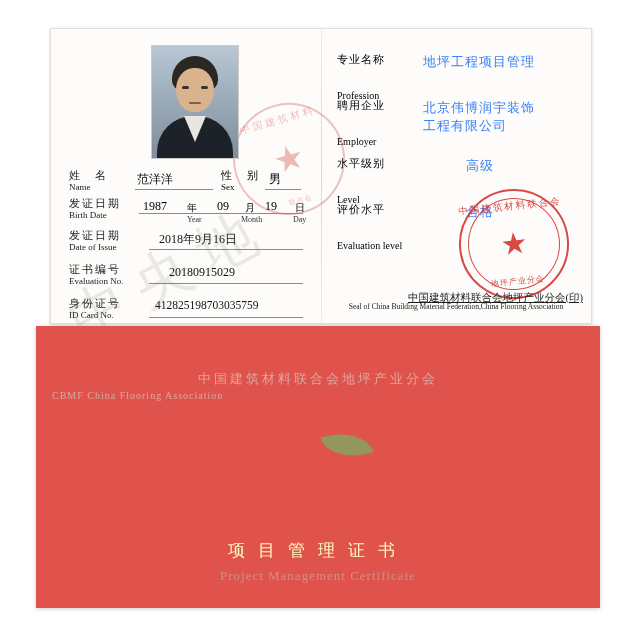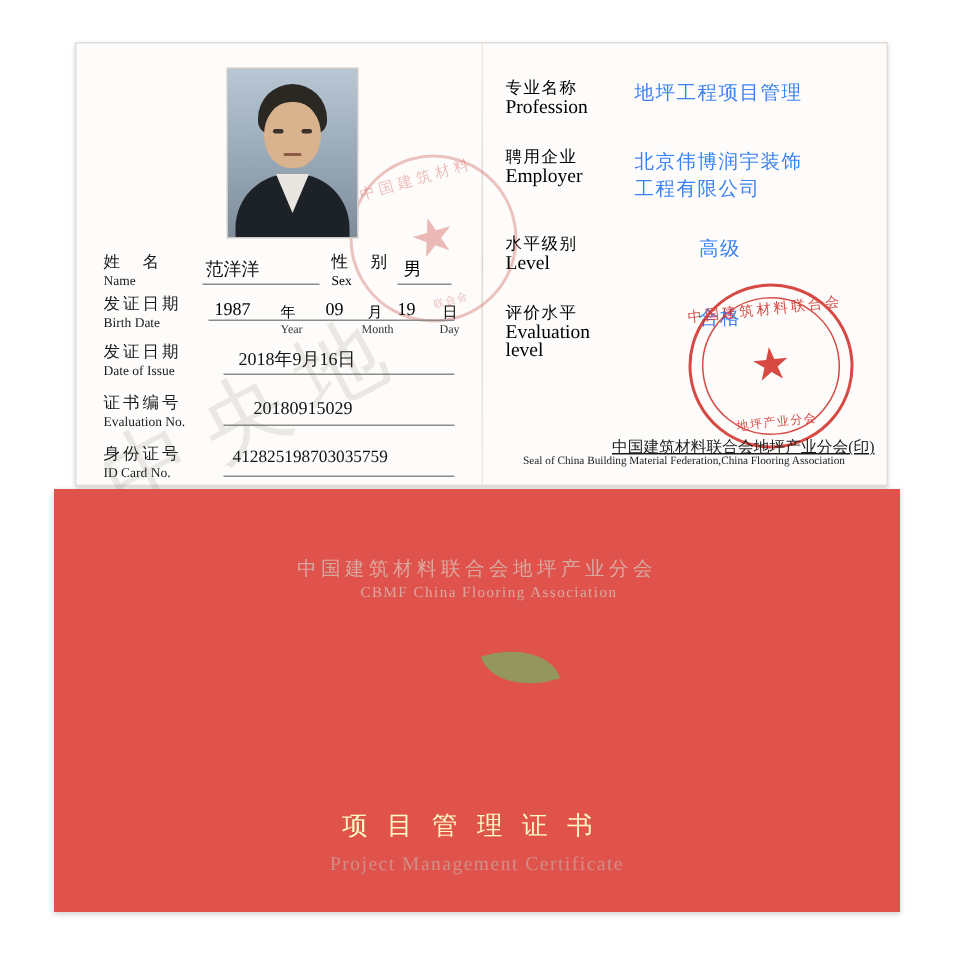--- a/index.html
+++ b/index.html
@@ -115,21 +115,21 @@
   .bd-cy{position:absolute;left:118px;top:4px;font-size:10px;}
   .bd-cm{position:absolute;left:176px;top:4px;font-size:10px;}
   .bd-cd{position:absolute;left:226px;top:4px;font-size:10px;}
   .bd-en{position:absolute;top:18px;font-size:8px;color:#333;}
 
   
   .rfields{position:absolute;left:16px;top:24px;right:14px;}
   .rrow{position:relative;min-height:36px;margin-bottom:10px;}
   .rlbl{position:absolute;left:0;top:0;width:74px;font-size:10px;line-height:12px;}
   .rlbl .cn{display:block;font-size:11px;letter-spacing:1px;}
-  .rlbl .en{display:block;font-size:13px;}
+  .rlbl .en{display:block;font-size:10px;margin-top:25px;}
   .rval{
     position:absolute;left:86px;top:0;right:0;
     font-size:13px;line-height:18px;color:#3b82f6;letter-spacing:1px;
   }
   .rval.center{text-align:center;padding-right:40px;}
 
   .seal-org{
     position:absolute;left:8px;bottom:18px;right:8px;
     font-size:10.5px;text-align:right;color:#1b1b1b;letter-spacing:0px;text-decoration:underline;
   }
@@ -171,21 +171,21 @@
   .cover{
     position:absolute;left:36px;top:326px;width:564px;height:282px;
     background:#e0534c;
     box-shadow:0 1px 4px rgba(0,0,0,.2);
   }
   .cover-top-cn{
     position:absolute;left:0;right:0;top:44px;text-align:center;
     font-size:13px;letter-spacing:3px;color:#d9a9a0;
   }
   .cover-top-en{
-    position:absolute;left:16px;right:0;top:64px;text-align:center;
+    position:absolute;left:16px;right:0;top:64px;text-align:left;
     font-size:10px;letter-spacing:1px;color:#d9a9a0;font-family:Liberation Serif, serif;
   }
   .cfa{
     position:absolute;left:0;right:0;top:112px;text-align:center;
     font-size:74px;font-weight:bold;letter-spacing:2px;color:#7e8b56;
     font-family:"Liberation Serif", serif;
     line-height:1;
   }
   .leaf{
     position:absolute;left:50%;top:104px;margin-left:6px;

